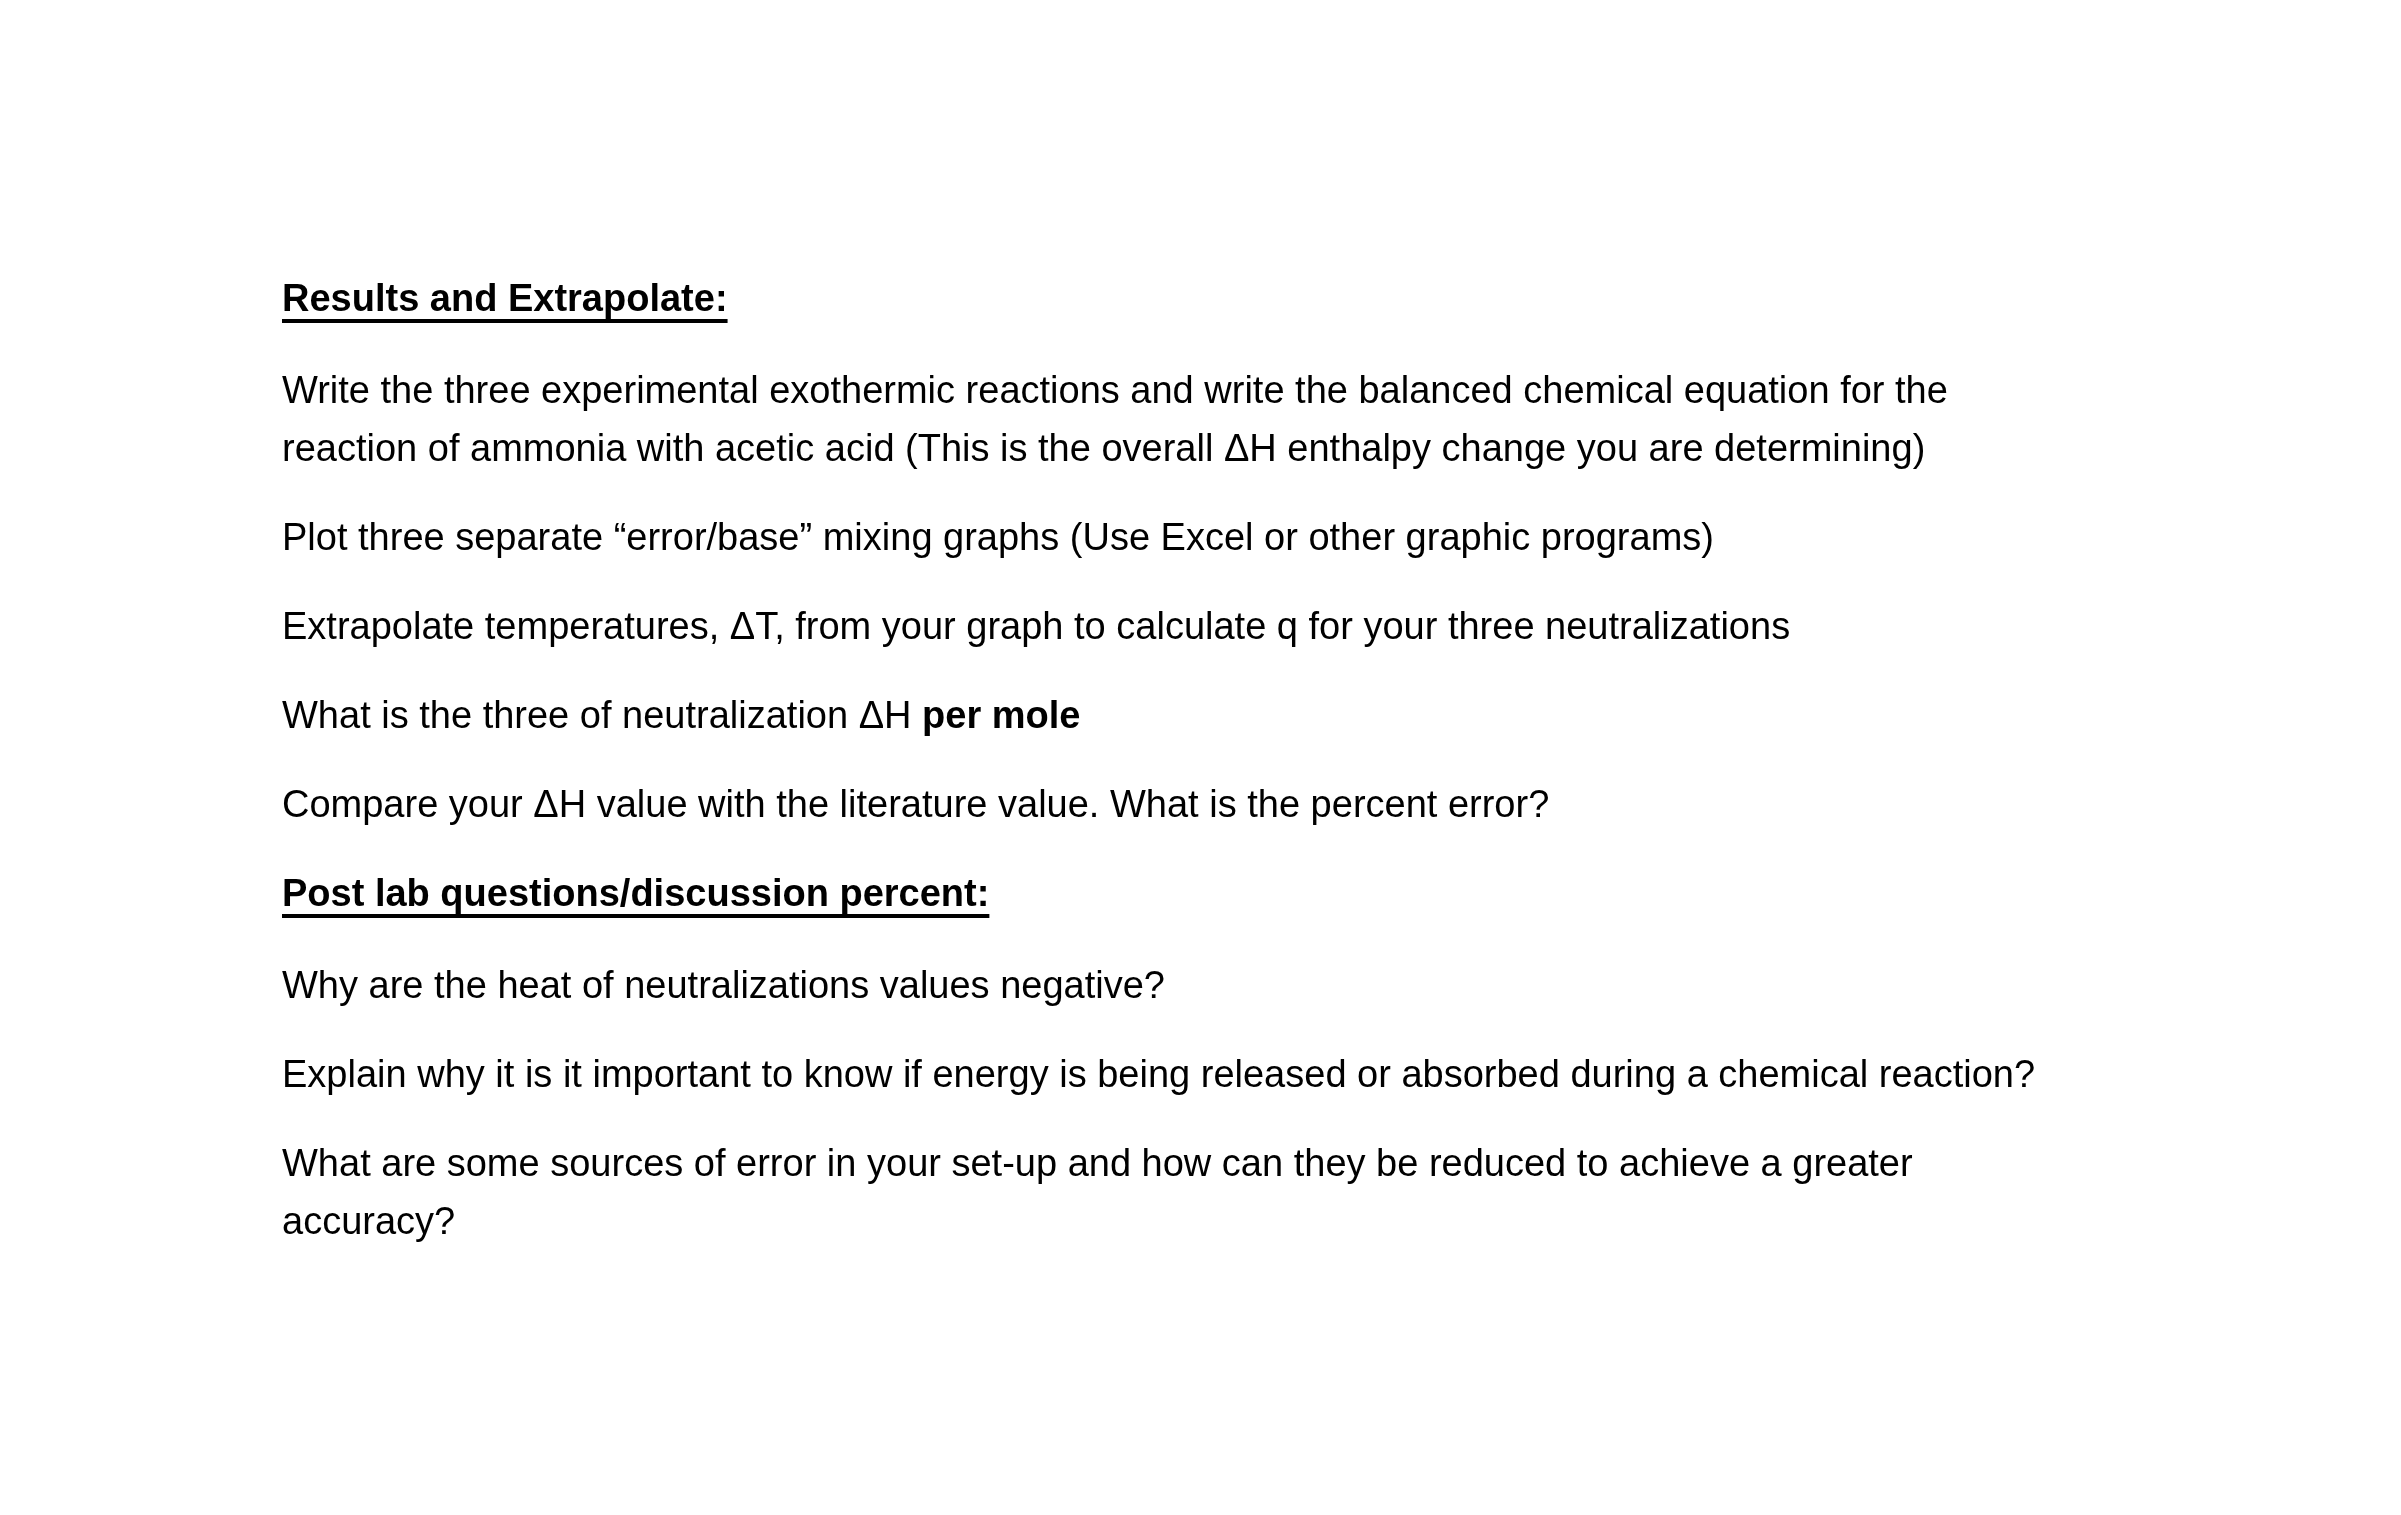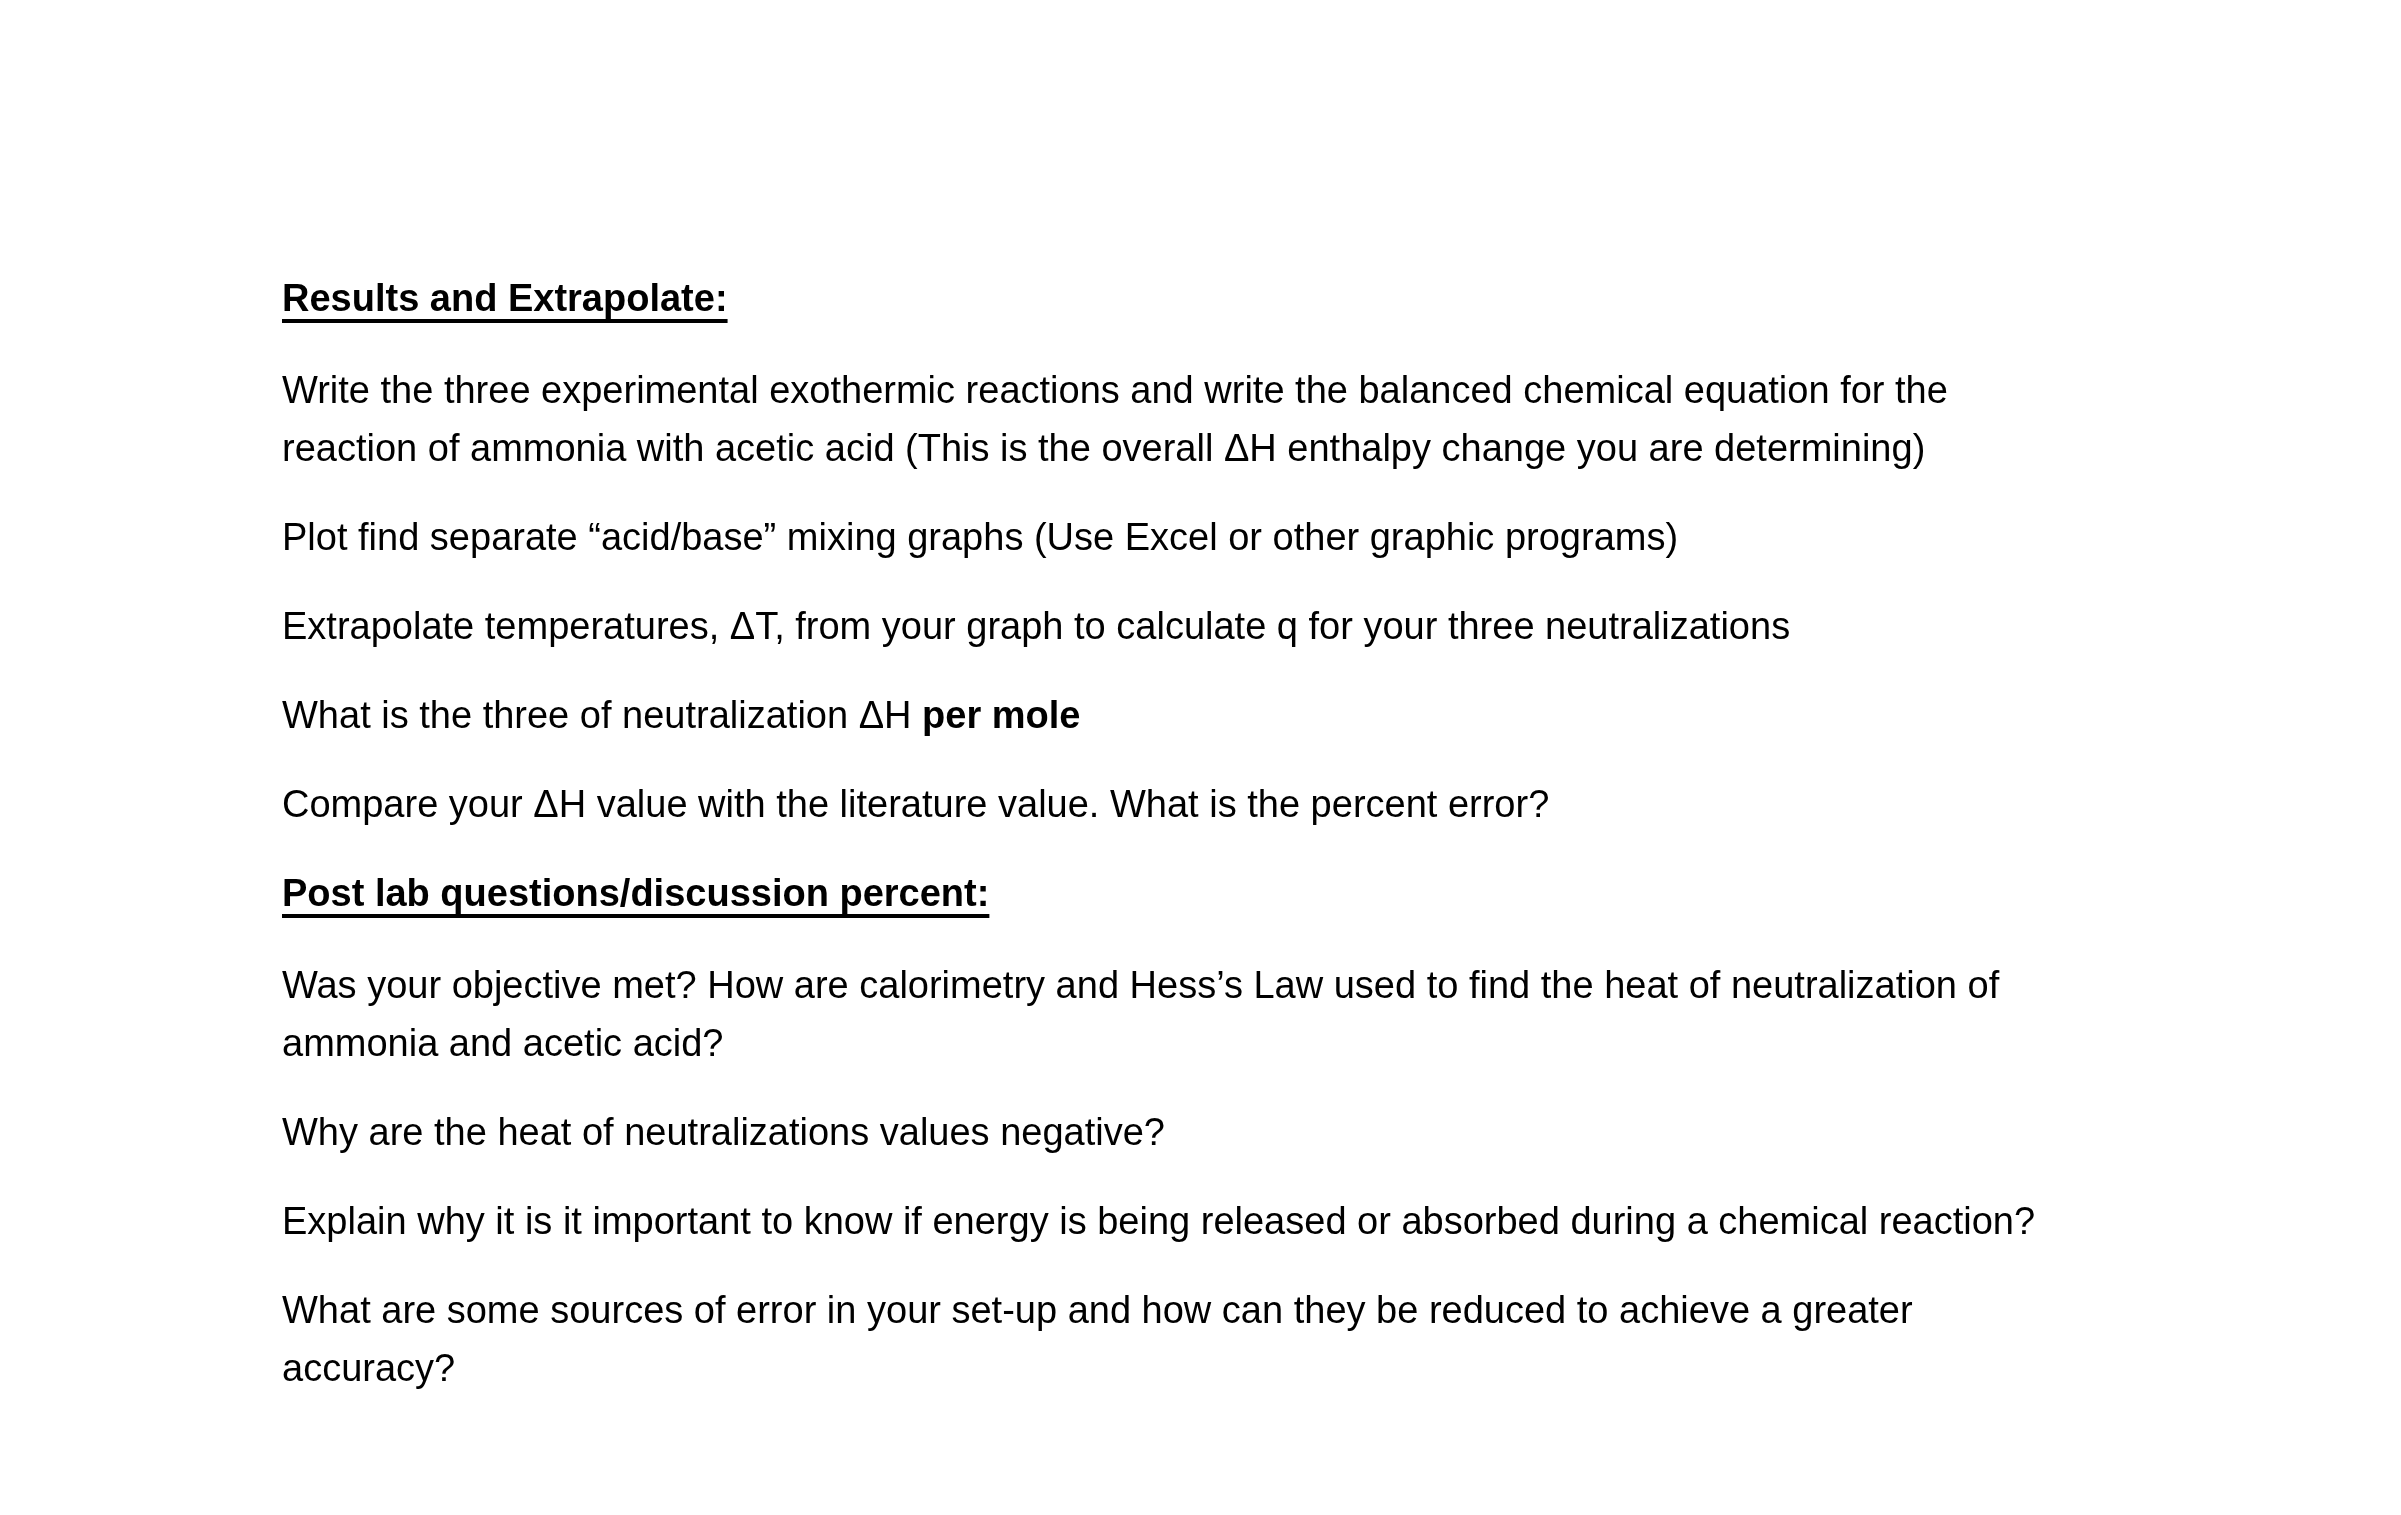--- a/index.html
+++ b/index.html
@@ -46,33 +46,31 @@
 <body>
 
 <div class="page">
   <div class="content">
 
     <p class="heading">Results and Extrapolate:</p>
 
     <p class="para">Write the three experimental exothermic reactions and write the balanced chemical equation for the
 reaction of ammonia with acetic acid (This is the overall ΔH enthalpy change you are determining)</p>
 
-    <p class="para">Plot find separate “acid/base” mixing graphs (Use Excel or other graphic programs)</p>
+    <p class="para">Plot three separate “error/base” mixing graphs (Use Excel or other graphic programs)</p>
 
     <p class="para">Extrapolate temperatures, ΔT, from your graph to calculate q for your three neutralizations</p>
 
     <p class="para"><span>What is the three of neutralization ΔH </span><span class="bold">per mole</span></p>
 
 
     <p class="para">Compare your ΔH value with the literature value. What is the percent error?</p>
 
     <p class="heading">Post lab questions/discussion percent:</p>
 
-    <p class="para">Was your objective met? How are calorimetry and Hess’s Law used to find the heat of neutralization of
-ammonia and acetic acid?</p>
 
     <p class="para">Why are the heat of neutralizations values negative?</p>
 
     <p class="para">Explain why it is it important to know if energy is being released or absorbed during a chemical reaction?</p>
 
     <p class="para">What are some sources of error in your set-up and how can they be reduced to achieve a greater
 accuracy?</p>
 
   </div>
 </div>

